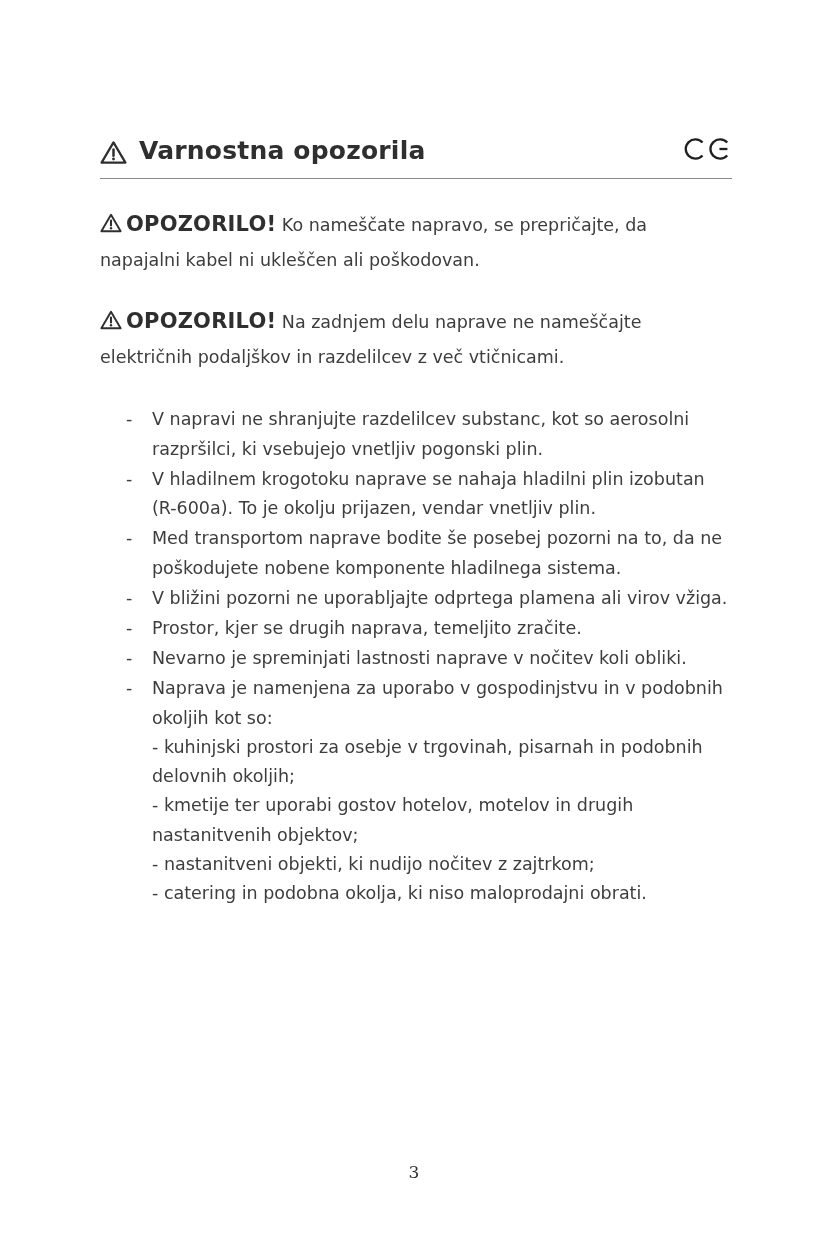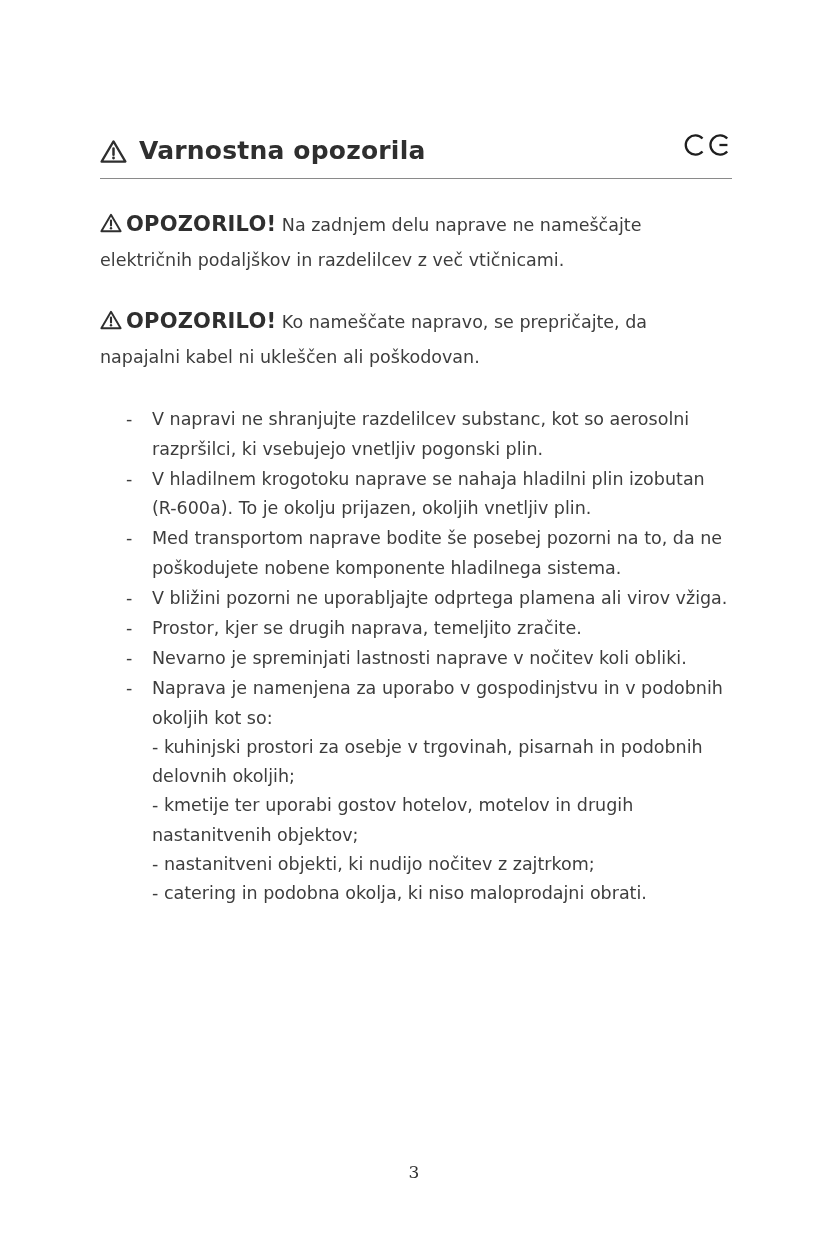--- a/index.html
+++ b/index.html
@@ -20,21 +20,21 @@
   .content {
     position: absolute;
     top: 136px;
     left: 100px;
     width: 632px;
   }
 
   
   .header {
     display: flex;
-    align-items: flex-start;
+    align-items: center;
   }
   .header .warn-icon {
     width: 27px;
     height: 25px;
     margin-top: 3px;
     margin-right: 12px;
     flex: 0 0 auto;
   }
   .page-title {
     font-size: 25px;
@@ -133,39 +133,39 @@
         </svg>
       </span>
     </div>
     <hr class="header-rule">
 
     <p class="warning-block">
       <svg class="warn-icon" viewBox="0 0 24 22" aria-hidden="true">
         <path d="M12 2 L22.6 20 H1.4 Z" fill="none" stroke="#2f2f2f" stroke-width="2.1" stroke-linejoin="round"></path>
         <line x1="12" y1="8.3" x2="12" y2="13.8" stroke="#2f2f2f" stroke-width="2.3" stroke-linecap="round"></line>
         <circle cx="12" cy="16.8" r="1.3" fill="#2f2f2f"></circle>
-      </svg><span class="warning-label">OPOZORILO!</span><span class="warning-text"> Na zadnjem delu naprave ne nameščajte električnih podaljškov in razdelilcev z več vtičnicami.</span>
+      </svg><span class="warning-label">OPOZORILO!</span><span class="warning-text"> Ko nameščate napravo, se prepričajte, da napajalni kabel ni ukleščen ali poškodovan.</span>
     </p>
 
     <p class="warning-block">
       <svg class="warn-icon" viewBox="0 0 24 22" aria-hidden="true">
         <path d="M12 2 L22.6 20 H1.4 Z" fill="none" stroke="#2f2f2f" stroke-width="2.1" stroke-linejoin="round"></path>
         <line x1="12" y1="8.3" x2="12" y2="13.8" stroke="#2f2f2f" stroke-width="2.3" stroke-linecap="round"></line>
         <circle cx="12" cy="16.8" r="1.3" fill="#2f2f2f"></circle>
-      </svg><span class="warning-label">OPOZORILO!</span><span class="warning-text"> Ko nameščate napravo, se prepričajte, da napajalni kabel ni ukleščen ali poškodovan.</span>
+      </svg><span class="warning-label">OPOZORILO!</span><span class="warning-text"> Na zadnjem delu naprave ne nameščajte električnih podaljškov in razdelilcev z več vtičnicami.</span>
     </p>
 
     <ul class="safety-list">
       <li>
         <span class="bullet-dash">-</span>
         <span class="li-text">V napravi ne shranjujte razdelilcev substanc, kot so aerosolni razpršilci, ki vsebujejo vnetljiv pogonski plin.</span>
       </li>
       <li>
         <span class="bullet-dash">-</span>
-        <span class="li-text">V hladilnem krogotoku naprave se nahaja hladilni plin izobutan (R-600a). To je okolju prijazen, okoljih vnetljiv plin.</span>
+        <span class="li-text">V hladilnem krogotoku naprave se nahaja hladilni plin izobutan (R-600a). To je okolju prijazen, vendar vnetljiv plin.</span>
       </li>
       <li>
         <span class="bullet-dash">-</span>
         <span class="li-text">Med transportom naprave bodite še posebej pozorni na to, da ne poškodujete nobene komponente hladilnega sistema.</span>
       </li>
       <li>
         <span class="bullet-dash">-</span>
         <span class="li-text">V bližini pozorni ne uporabljajte odprtega plamena ali virov vžiga.</span>
       </li>
       <li>

